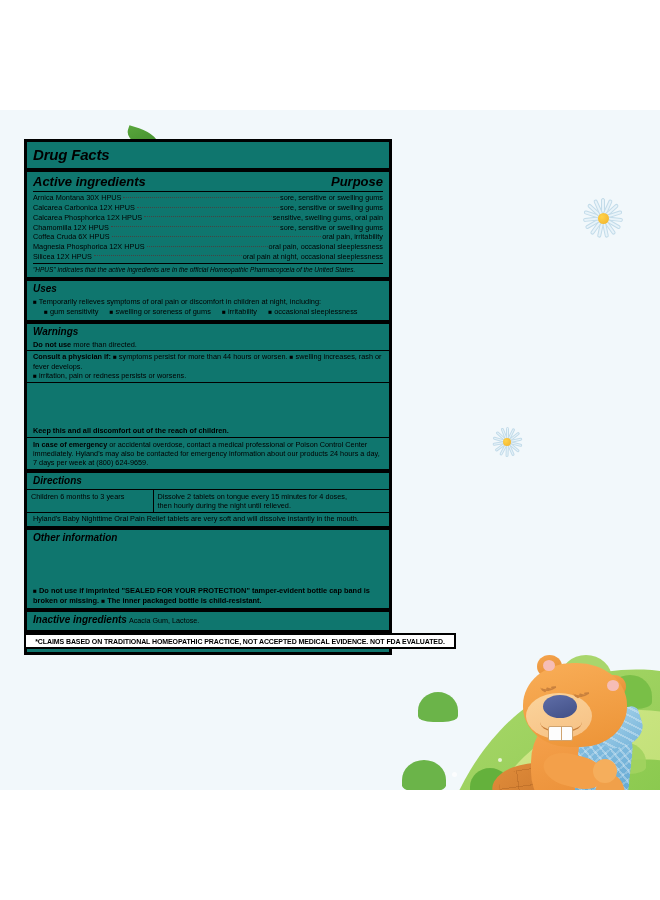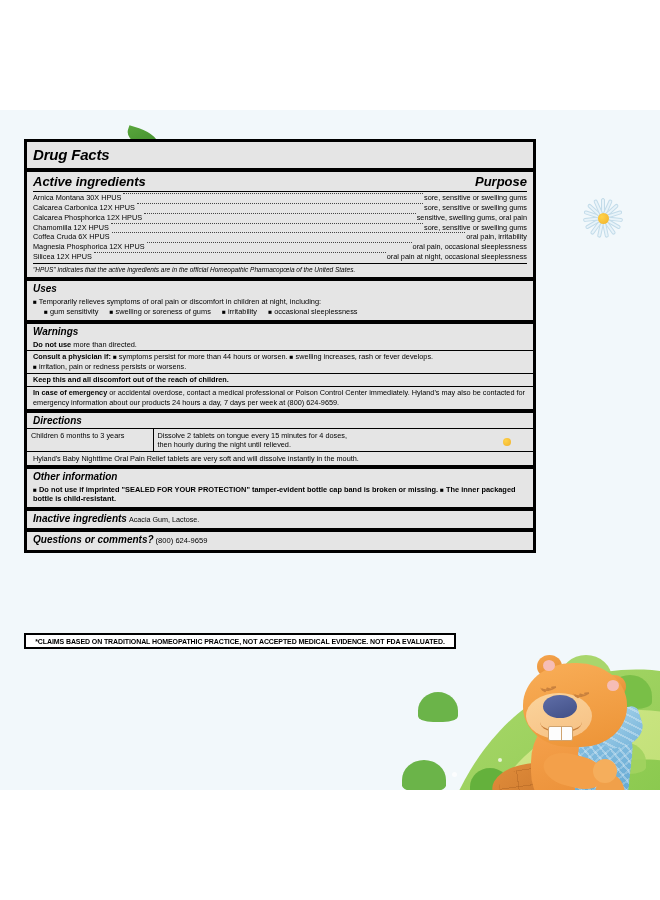--- a/index.html
+++ b/index.html
@@ -186,22 +186,22 @@
     border-radius: 60% 20% 50% 30%;
     transform: rotate(-18deg);
     background-image:
       repeating-linear-gradient(45deg, rgba(255,255,255,.30) 0 2px, transparent 2px 7px),
       linear-gradient(160deg,#a6d2ea,#79b6db);
   }
   
   #drug-facts {
     position: absolute;
     left: 24px; top: 139px;
-    width: 512px;
-    background: #e5e5e5;
+    width: 368px;
+    background: #0f766e;
     border: 3px solid #000;
     color: #000;
     font-size: 7.1px;
     line-height: 1.28;
     padding: 0;
   }
   #df-title-bar { padding: 3px 6px 4px 6px; }
   #df-title {
     font-size: 15px; font-weight: bold; font-style: italic;
     letter-spacing: -.2px;
@@ -212,38 +212,38 @@
     font-size: 10px; font-weight: bold; font-style: italic;
     margin-bottom: 1px;
   }
   .ai-header {
     display: flex; justify-content: space-between;
     font-size: 13px; font-weight: bold; font-style: italic;
     border-bottom: 1px solid #000;
     padding-bottom: .5px; margin-bottom: 1px;
   }
   .ing-row {
-    display: flex; align-items: flex-start;
+    display: flex; align-items: center;
     white-space: nowrap; font-size: 7.3px; line-height: 1.34;
   }
   .ing-name { flex: 0 0 auto; }
   .ing-dots {
     flex: 1 1 auto; min-width: 6px;
     border-bottom: 1px dotted #444;
     margin: 0 1px 1.6px 2px;
     height: 1px;
   }
   .ing-purpose { flex: 0 0 auto; }
   .hpus-note {
     font-style: italic; font-size: 6.5px;
     border-top: 1px solid #000;
     margin-top: 1.5px; padding-top: 1.5px;
   }
   .bsq { font-size: 6.5px; }
-  .b { font-weight: bold; }
+  .b { font-weight: bold; margin-top: 42px; }
   .use-line { font-size: 7.4px; }
   .use-sub { padding-left: 11px; font-size: 7.4px; margin-top: 1px; }
   .use-sub span.item { margin-right: 9px; white-space: nowrap; }
   .warn-line { font-size: 7.3px; padding: 1.5px 6px; }
   .warn-sep { height: 1px; background:#000; }
   
   .dir-tbl { width: 100%; border-collapse: collapse; font-size: 7.3px; }
   .dir-tbl td { padding: 1.5px 4px; vertical-align: top; }
   .dir-tbl td.age { width: 126px; border-right: 1px solid #000; }
   .dir-tbl tr.sep td { border-top: 1px solid #000; }

